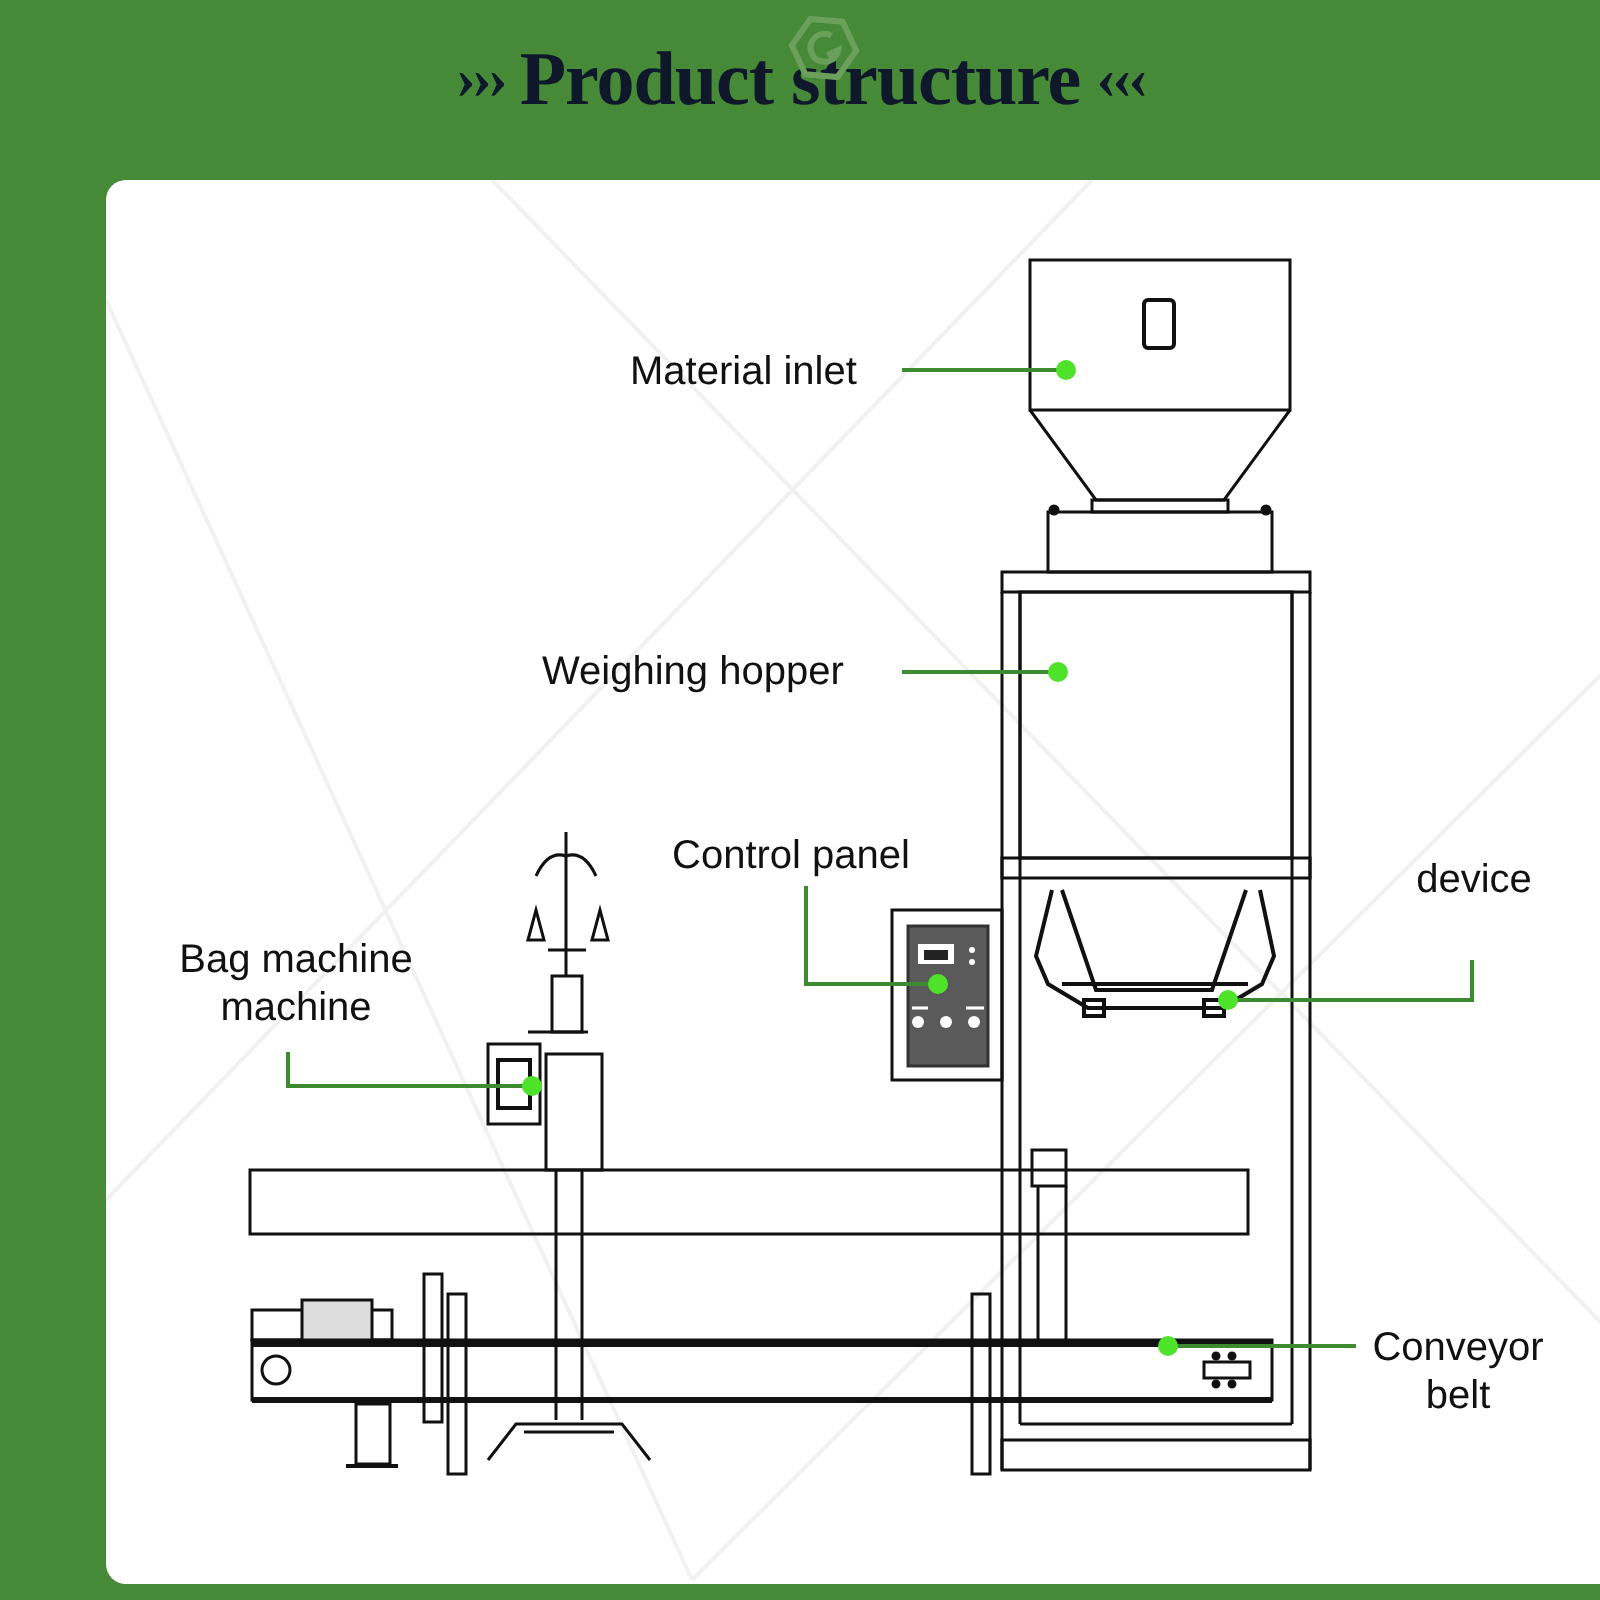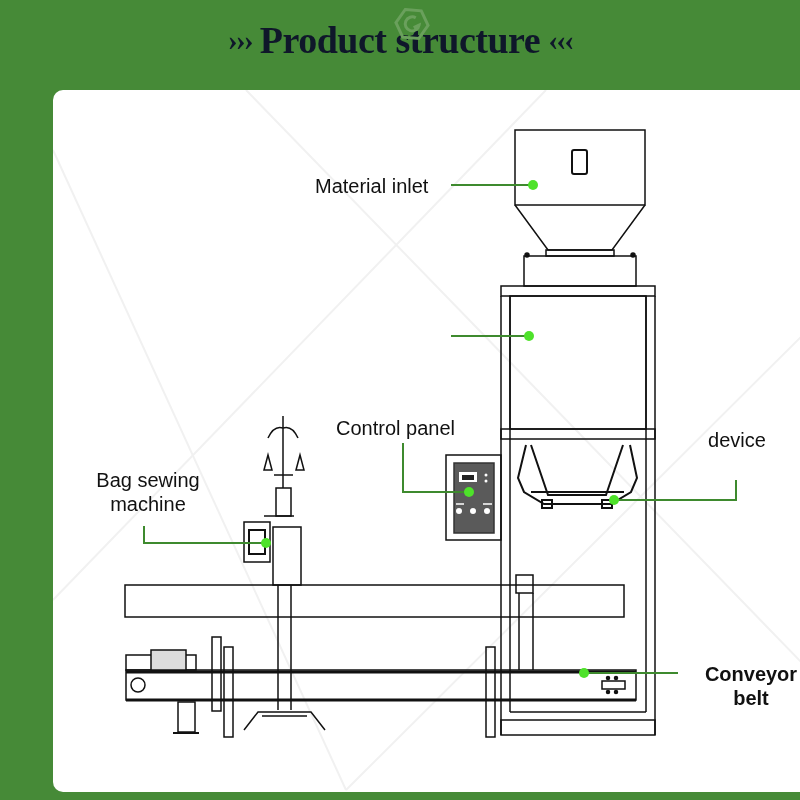--- a/index.html
+++ b/index.html
@@ -144,25 +144,26 @@
       <circle cx="487" cy="185" r="5"></circle>
       <circle cx="483" cy="336" r="5"></circle>
       <circle cx="423" cy="492" r="5"></circle>
       <circle cx="220" cy="543" r="5"></circle>
       <circle cx="568" cy="500" r="5"></circle>
       <circle cx="538" cy="673" r="5"></circle>
     </g>
   </svg>
 
   <div class="label" style="left:262px;top:84px;">Material inlet</div>
+  <div class="label" style="left:218px;top:234px;">Weighing hopper</div>
   <div class="label" style="left:283px;top:326px;">Control panel</div>
   <div class="label" style="left:610px;top:338px;width:148px;">
     <div>device</div>
   </div>
   <div class="label" style="left:30px;top:378px;width:130px;">
-    <div>Bag sewing</div>
+    <div>Bag machine</div>
     <div>machine</div>
   </div>
-  <div class="label" style="left:648px;top:572px;width:100px;font-weight:bold;">
+  <div class="label" style="left:626px;top:572px;width:100px;">
     <div>Conveyor</div>
     <div>belt</div>
   </div>
 </div>
 
 </body></html>

